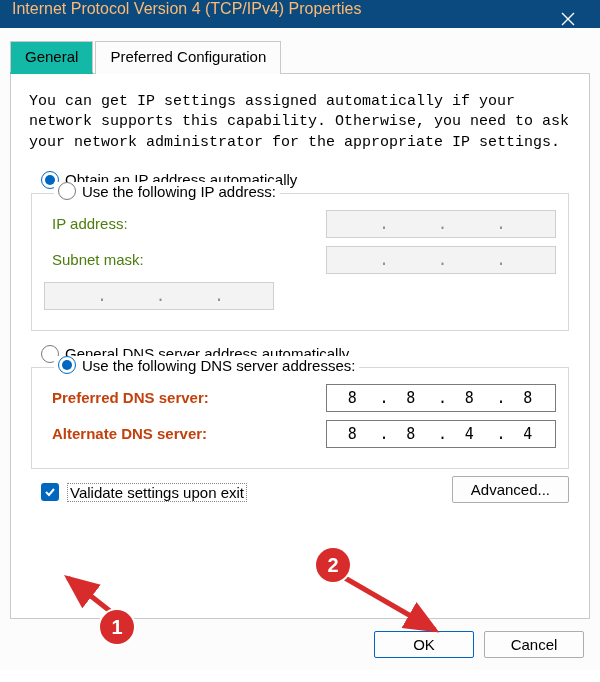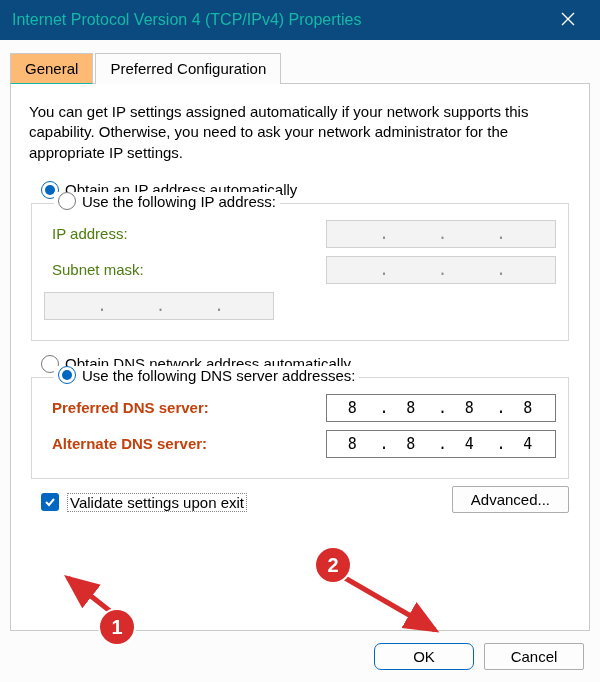--- a/index.html
+++ b/index.html
@@ -8,25 +8,24 @@
     width: 600px;
     height: 682px;
     font-family: "Segoe UI", Tahoma, sans-serif;
     font-size: 15px;
     background: #fff;
     color: #000;
     position: relative;
     overflow: hidden;
   }
   .titlebar {
-    height: 40px;
+    height: 28px;
     background: #0b4a7f;
-    color: #14b8a6;
-    display: flex;
-    align-items: center;
+    color: #fdba74;
+    display: flex;
     padding: 0 12px;
   }
   .titlebar .title { flex: 1; font-size: 16px; }
   .titlebar .close {
     width: 40px;
     height: 40px;
     display: flex;
     align-items: center;
     justify-content: center;
     font-size: 18px;
@@ -49,34 +48,35 @@
     border: 1px solid #c9c9c9;
     background: #fcfcfc;
     margin-right: 2px;
     border-bottom: none;
     position: relative;
     top: 1px;
     font-size: 15px;
     cursor: pointer;
   }
   .tab.active {
-    background: #fdba74;
-    border-bottom: 1px solid #14b8a6;
+    background: #14b8a6;
+    border-bottom: 3px solid #14b8a6;
   }
   .tab-content {
     border: 1px solid #c9c9c9;
     background: #ffffff;
     padding: 14px 16px 16px 16px;
     flex: 1;
     position: relative;
     z-index: 1;
   }
   .intro {
     margin: 4px 2px 18px 2px;
     line-height: 1.35;
+    font-family: Liberation Mono, monospace;
   }
   .radio-row {
     display: flex;
     align-items: center;
     margin: 4px 0 4px 14px;
   }
   .radio-outer {
     width: 18px; height: 18px;
     border: 1px solid #7a7a7a;
     border-radius: 50%;
@@ -167,21 +167,21 @@
     font-size: 15px;
     cursor: pointer;
     border-radius: 2px;
   }
   .dialog-buttons {
     display: flex;
     justify-content: flex-end;
     gap: 10px;
     padding: 12px 6px 4px 6px;
   }
-  .btn.primary { border-color: #0067c0; border-radius: 7px; }
+  .btn.primary { border-color: #0067c0; }
   
   .badge {
     position: absolute;
     width: 34px; height: 34px;
     border-radius: 50%;
     background: #d82b2b;
     color: #fff;
     font-weight: 700;
     font-size: 20px;
     display: flex; align-items: center; justify-content: center;
@@ -263,21 +263,21 @@
             <span class="dot">.</span>
           <span class="oct"></span>
             <span class="dot">.</span>
           <span class="oct"></span>
         </div>
       </div>
     </div>
 
     <div class="radio-row">
       <span class="radio-outer"></span>
-      <span>Obtain DNS network address automatically</span>
+      <span>General DNS server address automatically</span>
     </div>
 
     <div class="groupbox">
       <div class="legend">
         <span class="radio-outer selected">
             <span class="radio-inner"></span>
           </span>
         <span>Use the following DNS server addresses:</span>
       </div>
 

